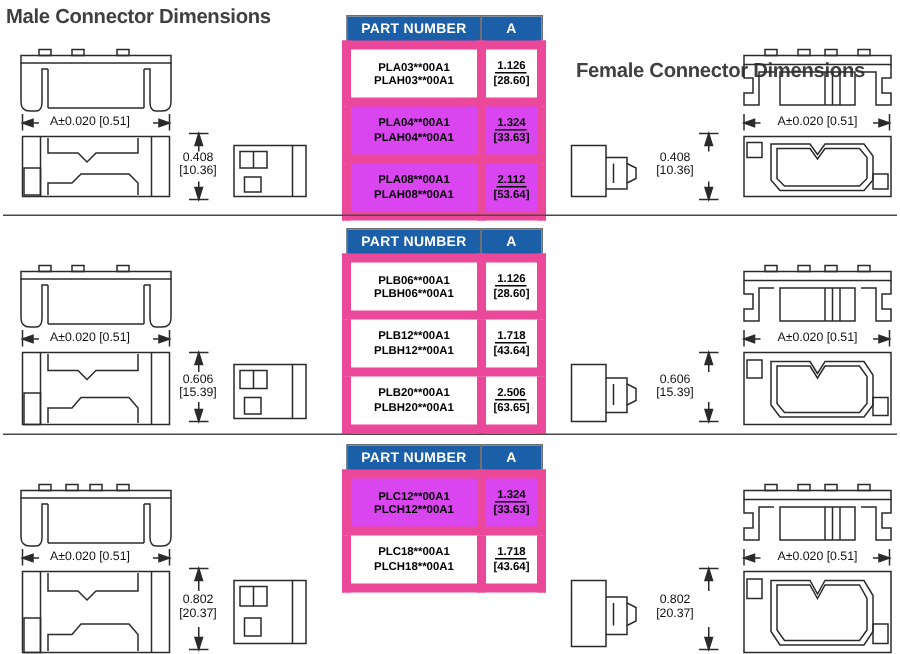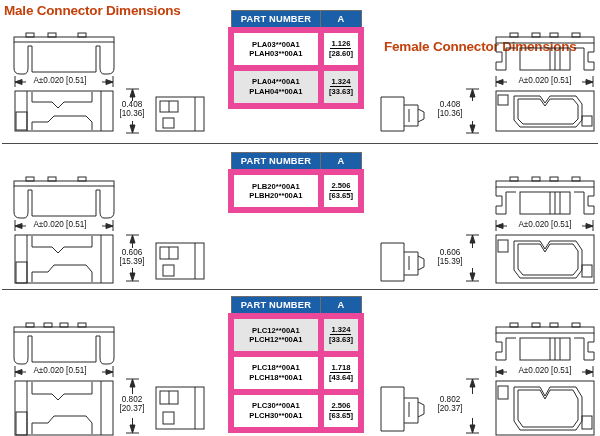--- a/index.html
+++ b/index.html
@@ -6,21 +6,21 @@
   body{
     width:600px;height:436px;background:#ffffff;
     font-family:"Liberation Sans", sans-serif;
     color:#000;overflow:hidden;position:relative;
   }
   .page{position:relative;width:600px;height:436px;}
 
   
   .title{
     position:absolute;font-size:13.5px;font-weight:bold;
-    letter-spacing:-0.2px;white-space:nowrap;color:#c2410c;
+    letter-spacing:-0.2px;white-space:nowrap;color:#404040;
   }
   #title-male{left:4px;top:3px;}
   #title-female{left:384px;top:3px;margin-top:36px;}
   .hrule{position:absolute;left:2px;width:596px;border-top:1.3px solid #4a4a4a;height:0;}
 
   
   .section{position:absolute;left:0;width:600px;height:146px;}
   #section-0{top:0px;}
   #section-1{top:146px;}
   #section-2{top:292px;}
@@ -45,21 +45,21 @@
     background:#1b5fa8;color:#ffffff;font-size:9.3px;font-weight:bold;
     letter-spacing:.2px;padding:3px 2px 3px 2px;border:1px solid #6d6d6d;
     text-align:center;
   }
   .ptable th.col-pn{width:98px;}
   .ptable th.col-a{width:38px;}
   .ptable td{
     border:6px solid #ec4899;font-size:7.6px;font-weight:bold;
     text-align:center;padding:6px 2px;color:#000;line-height:1.25;
   }
-  .ptable tr.alt td{background:#e5e5e5;}
+  .ptable tr.alt td{background:#d946ef;}
   .pn-cell div{white-space:nowrap;}
   .a-cell{font-weight:bold;}
   .a-top{border-bottom:1px solid #000;display:inline-block;padding:0 1px;}
   .a-bot{display:block;}
 </style>
 </head>
 <body>
 
 <div class="page">
 
@@ -159,20 +159,30 @@
           </td>
         </tr>
         <tr class="alt">
           <td class="pn-cell">
             <div>PLA04**00A1</div>
             <div>PLAH04**00A1</div>
           </td>
           <td class="a-cell">
             <span class="a-top">1.324</span>
             <span class="a-bot">[33.63]</span>
+          </td>
+        </tr>
+        <tr class="alt">
+          <td class="pn-cell">
+            <div>PLA08**00A1</div>
+            <div>PLAH08**00A1</div>
+          </td>
+          <td class="a-cell">
+            <span class="a-top">2.112</span>
+            <span class="a-bot">[53.64]</span>
           </td>
         </tr>
       </tbody>
     </table>
 
     <div class="draw" style="left:378px;top:95px;">
       <svg width="52" height="38" viewBox="0 0 52 38">
         <g fill="none" stroke="#2b2b2b" stroke-width="1">
           <path d="M3 2 L26 2 L26 10 L40 10 L40 14 L46 17 L46 24 L40 27 L40 31 L26 31 L26 36 L3 36 Z"></path>
           <line x1="26" y1="10" x2="26" y2="31"></line>
@@ -323,20 +333,40 @@
     <table class="ptable" style="left:228px;top:6px;">
       <thead>
         <tr>
           <th class="col-pn">PART NUMBER</th>
           <th class="col-a">A</th>
         </tr>
       </thead>
       <tbody>
         <tr>
           <td class="pn-cell">
+            <div>PLB06**00A1</div>
+            <div>PLBH06**00A1</div>
+          </td>
+          <td class="a-cell">
+            <span class="a-top">1.126</span>
+            <span class="a-bot">[28.60]</span>
+          </td>
+        </tr>
+        <tr>
+          <td class="pn-cell">
+            <div>PLB12**00A1</div>
+            <div>PLBH12**00A1</div>
+          </td>
+          <td class="a-cell">
+            <span class="a-top">1.718</span>
+            <span class="a-bot">[43.64]</span>
+          </td>
+        </tr>
+        <tr>
+          <td class="pn-cell">
             <div>PLB20**00A1</div>
             <div>PLBH20**00A1</div>
           </td>
           <td class="a-cell">
             <span class="a-top">2.506</span>
             <span class="a-bot">[63.65]</span>
           </td>
         </tr>
       </tbody>
     </table>
@@ -512,30 +542,20 @@
         <tr>
           <td class="pn-cell">
             <div>PLC18**00A1</div>
             <div>PLCH18**00A1</div>
           </td>
           <td class="a-cell">
             <span class="a-top">1.718</span>
             <span class="a-bot">[43.64]</span>
           </td>
         </tr>
-        <tr>
-          <td class="pn-cell">
-            <div>PLC30**00A1</div>
-            <div>PLCH30**00A1</div>
-          </td>
-          <td class="a-cell">
-            <span class="a-top">2.506</span>
-            <span class="a-bot">[63.65]</span>
-          </td>
-        </tr>
       </tbody>
     </table>
 
     <div class="draw" style="left:378px;top:93px;">
       <svg width="52" height="48" viewBox="0 0 52 48">
         <g fill="none" stroke="#2b2b2b" stroke-width="1">
           <path d="M3 2 L26 2 L26 13 L40 13 L40 17 L46 20 L46 29 L40 32 L40 38 L26 38 L26 46 L3 46 Z"></path>
           <line x1="26" y1="13" x2="26" y2="38"></line>
           <line x1="40" y1="17" x2="40" y2="32"></line>
           <line x1="31" y1="17" x2="31" y2="32"></line>

